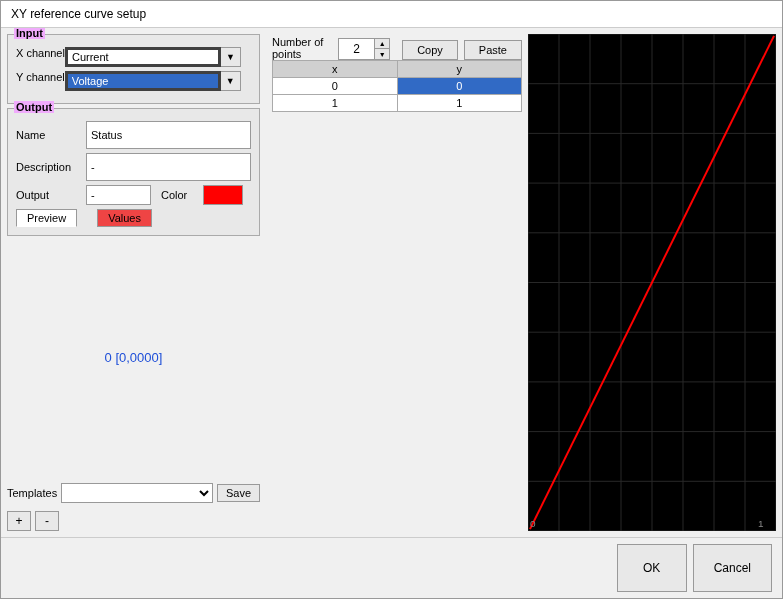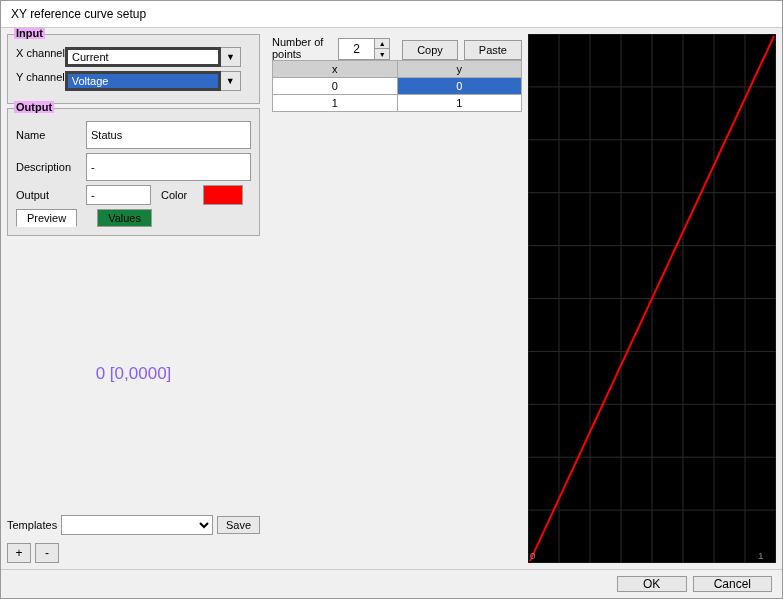--- a/index.html
+++ b/index.html
@@ -140,35 +140,35 @@
       cursor: pointer;
     }
     .tab-row {
       display: flex;
       gap: 20px;
       margin-top: 2px;
     }
     .tab-btn {
       padding: 2px 10px;
       border: 1px solid #999;
-      background: #15803d;
+      background: #ef4444;
       font-size: 11px;
       cursor: pointer;
     }
     .tab-btn.active {
       background: #fff;
       border-bottom: 1px solid #fff;
     }
     .preview-area {
       flex: 1;
       display: flex;
       align-items: center;
       justify-content: center;
-      font-size: 17px;
-      color: #8b5cf6;
+      font-size: 13px;
+      color: #1d4ed8;
       min-height: 150px;
     }
     .templates-row {
       display: flex;
       align-items: center;
       gap: 4px;
       margin-top: 4px;
     }
     .templates-label {
       font-size: 11px;
@@ -308,21 +308,21 @@
       display: flex;
       justify-content: flex-end;
       align-items: center;
       gap: 6px;
       padding: 6px 10px;
       border-top: 1px solid #ccc;
       background: #f0f0f0;
       flex-shrink: 0;
     }
     .ok-btn, .cancel-btn {
-      padding: 0 20px;
+      padding: 16px 20px;
       border: 1px solid #999;
       background: #e8e8e8;
       font-size: 12px;
       cursor: pointer;
       min-width: 70px;
     }
   </style>
 </head>
 <body>
 

